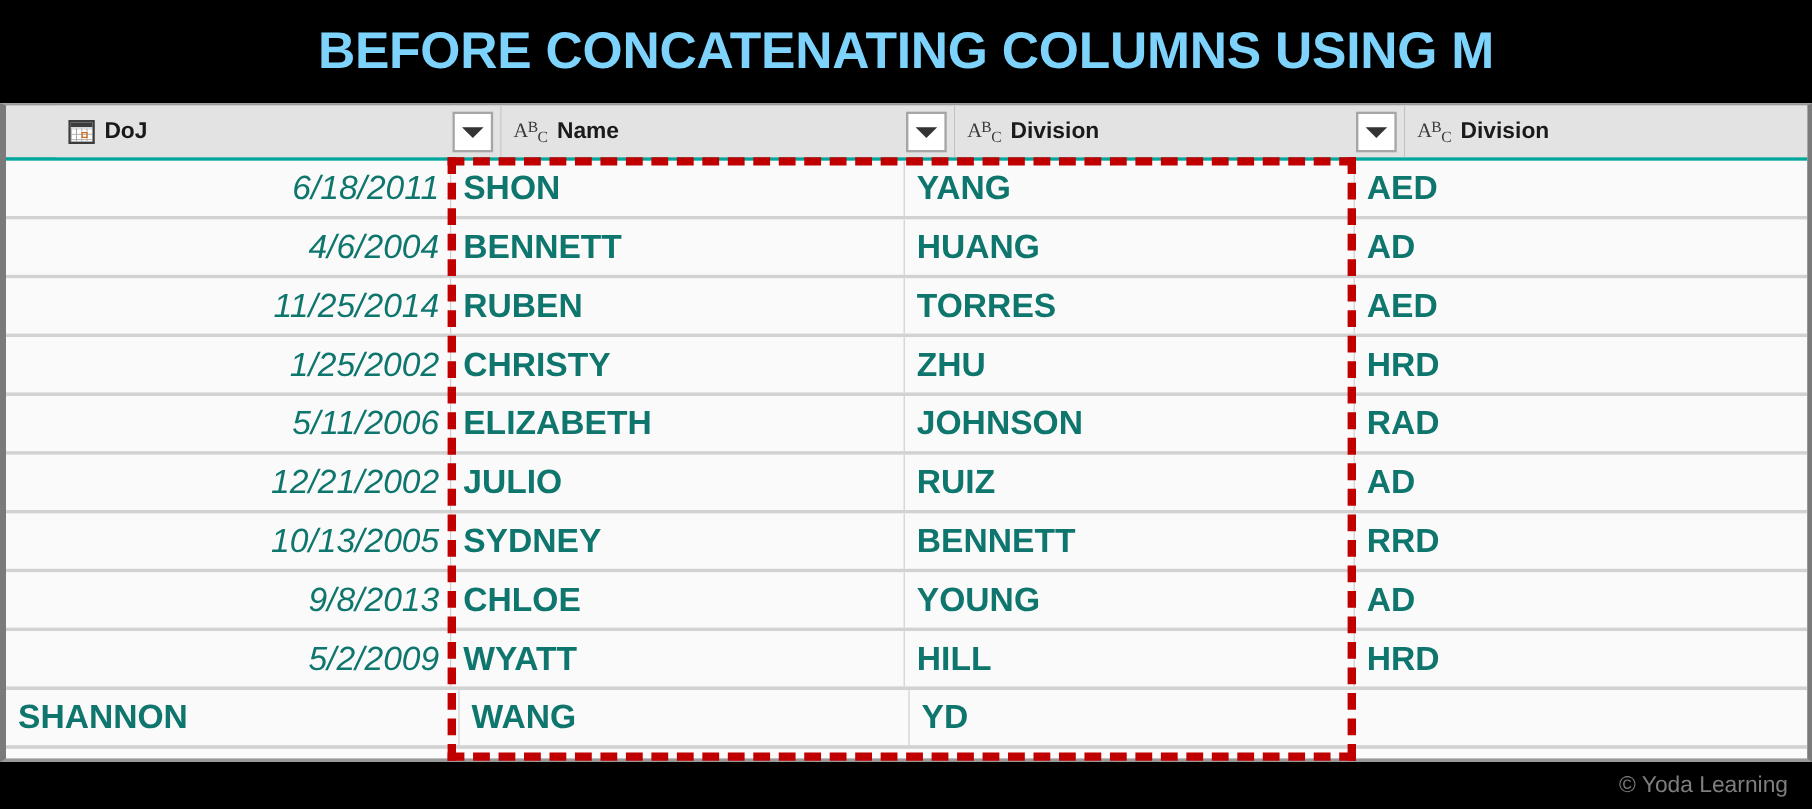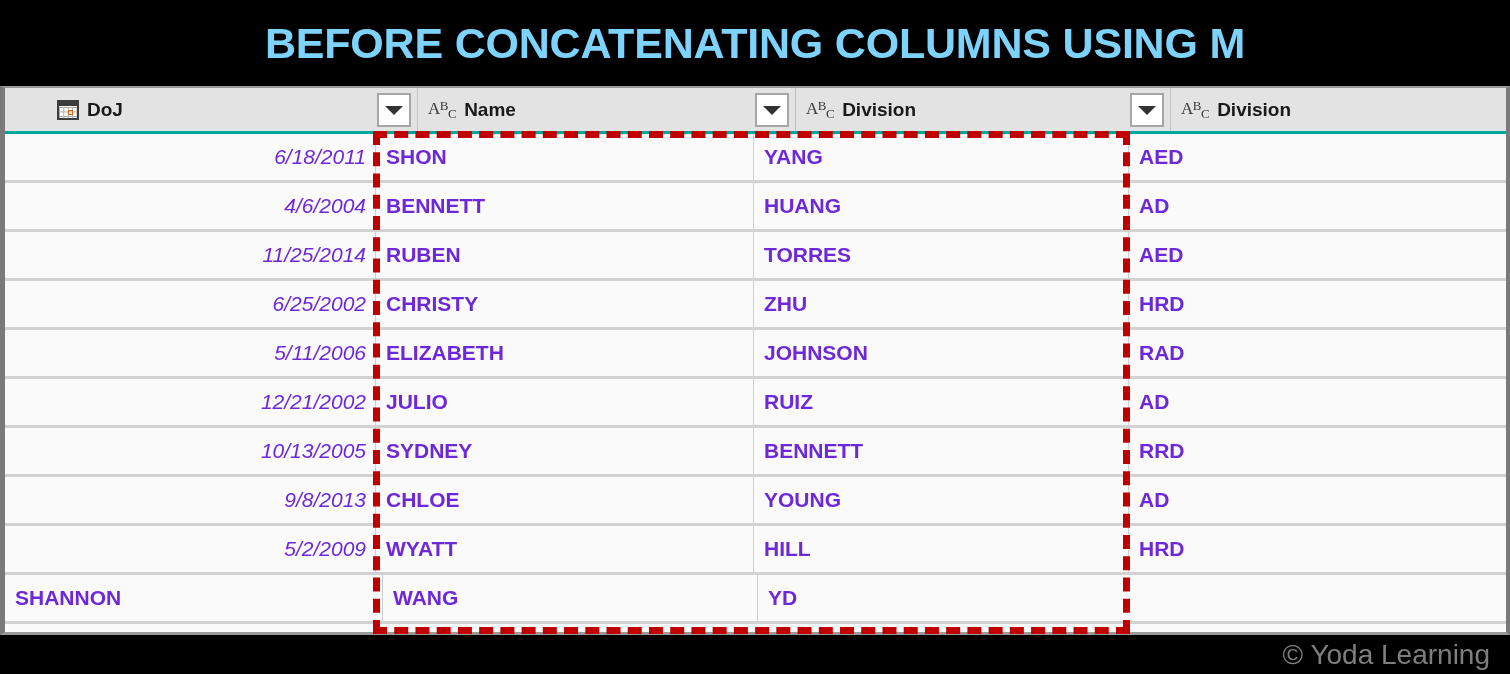--- a/index.html
+++ b/index.html
@@ -154,22 +154,22 @@
     height: 49px;
     box-sizing: border-box;
     border-bottom: 3px solid #D2D2D2;
     background: #FAFAFA;
   }
   .cell {
     display: flex;
     align-items: center;
     box-sizing: border-box;
     border-right: 1px solid #CFCFCF;
-    font-size: 21px;
-    color: #6d28d9;
+    font-size: 28px;
+    color: #0f766e;
     white-space: nowrap;
     overflow: hidden;
   }
   .cell:last-child { border-right: none; }
   .cell-doj {
     justify-content: flex-end;
     padding-right: 9px;
     font-style: italic;
   }
   .cell-text {
@@ -206,21 +206,21 @@
     height: 39px;
     background: #000000;
     display: flex;
     align-items: center;
     justify-content: flex-end;
     padding-right: 20px;
     box-sizing: border-box;
   }
   #watermark {
     color: #7E7E7E;
-    font-size: 28px;
+    font-size: 19px;
     white-space: nowrap;
   }
 </style>
 </head>
 <body>
 
 <div id="title-banner">
   <div id="title-text">BEFORE CONCATENATING COLUMNS USING M</div>
 </div>
 
@@ -277,21 +277,21 @@
         <div class="cell col-surname cell-text">HUANG</div>
         <div class="cell col-division cell-text">AD</div>
       </div>
       <div class="row">
         <div class="cell col-doj cell-doj">11/25/2014</div>
         <div class="cell col-name cell-text">RUBEN</div>
         <div class="cell col-surname cell-text">TORRES</div>
         <div class="cell col-division cell-text">AED</div>
       </div>
       <div class="row">
-        <div class="cell col-doj cell-doj">6/25/2002</div>
+        <div class="cell col-doj cell-doj">1/25/2002</div>
         <div class="cell col-name cell-text">CHRISTY</div>
         <div class="cell col-surname cell-text">ZHU</div>
         <div class="cell col-division cell-text">HRD</div>
       </div>
       <div class="row">
         <div class="cell col-doj cell-doj">5/11/2006</div>
         <div class="cell col-name cell-text">ELIZABETH</div>
         <div class="cell col-surname cell-text">JOHNSON</div>
         <div class="cell col-division cell-text">RAD</div>
       </div>

